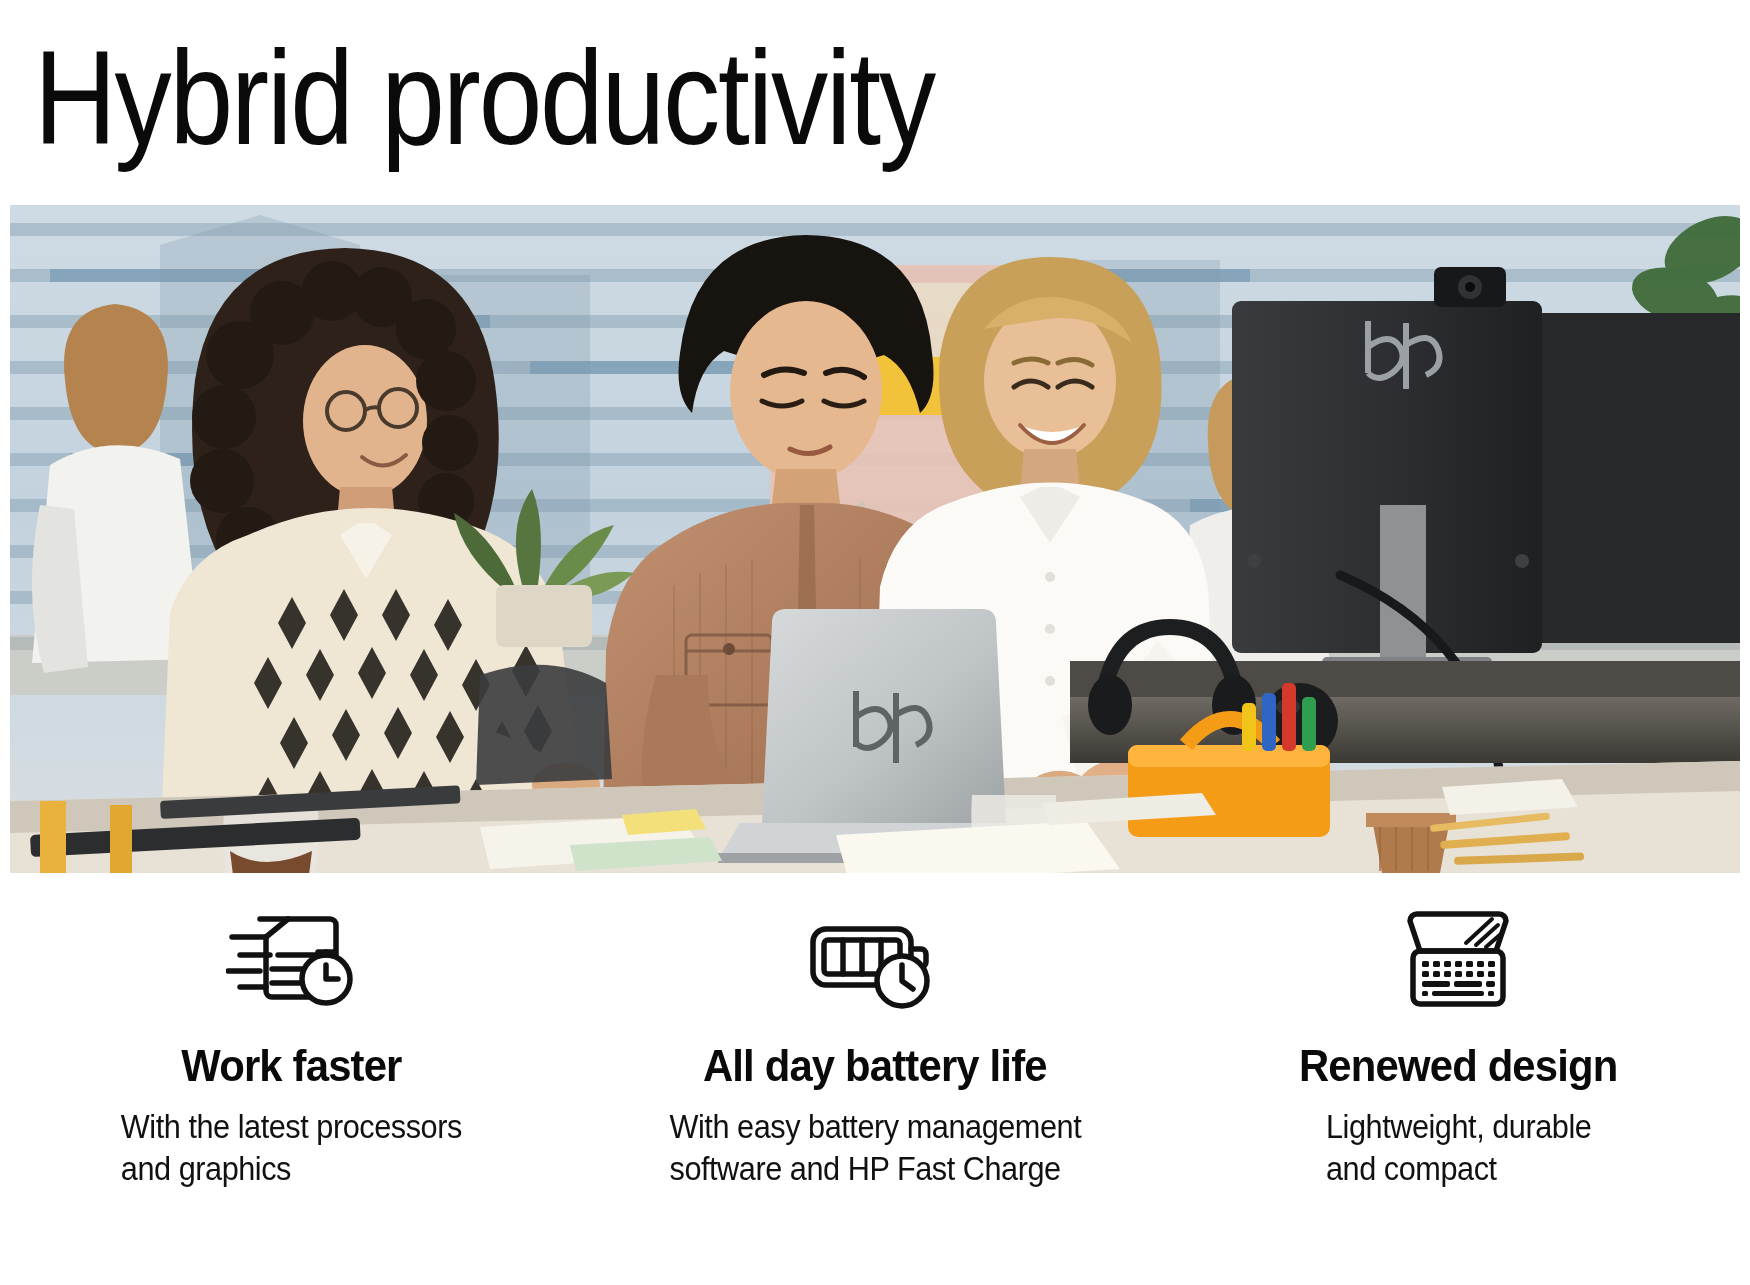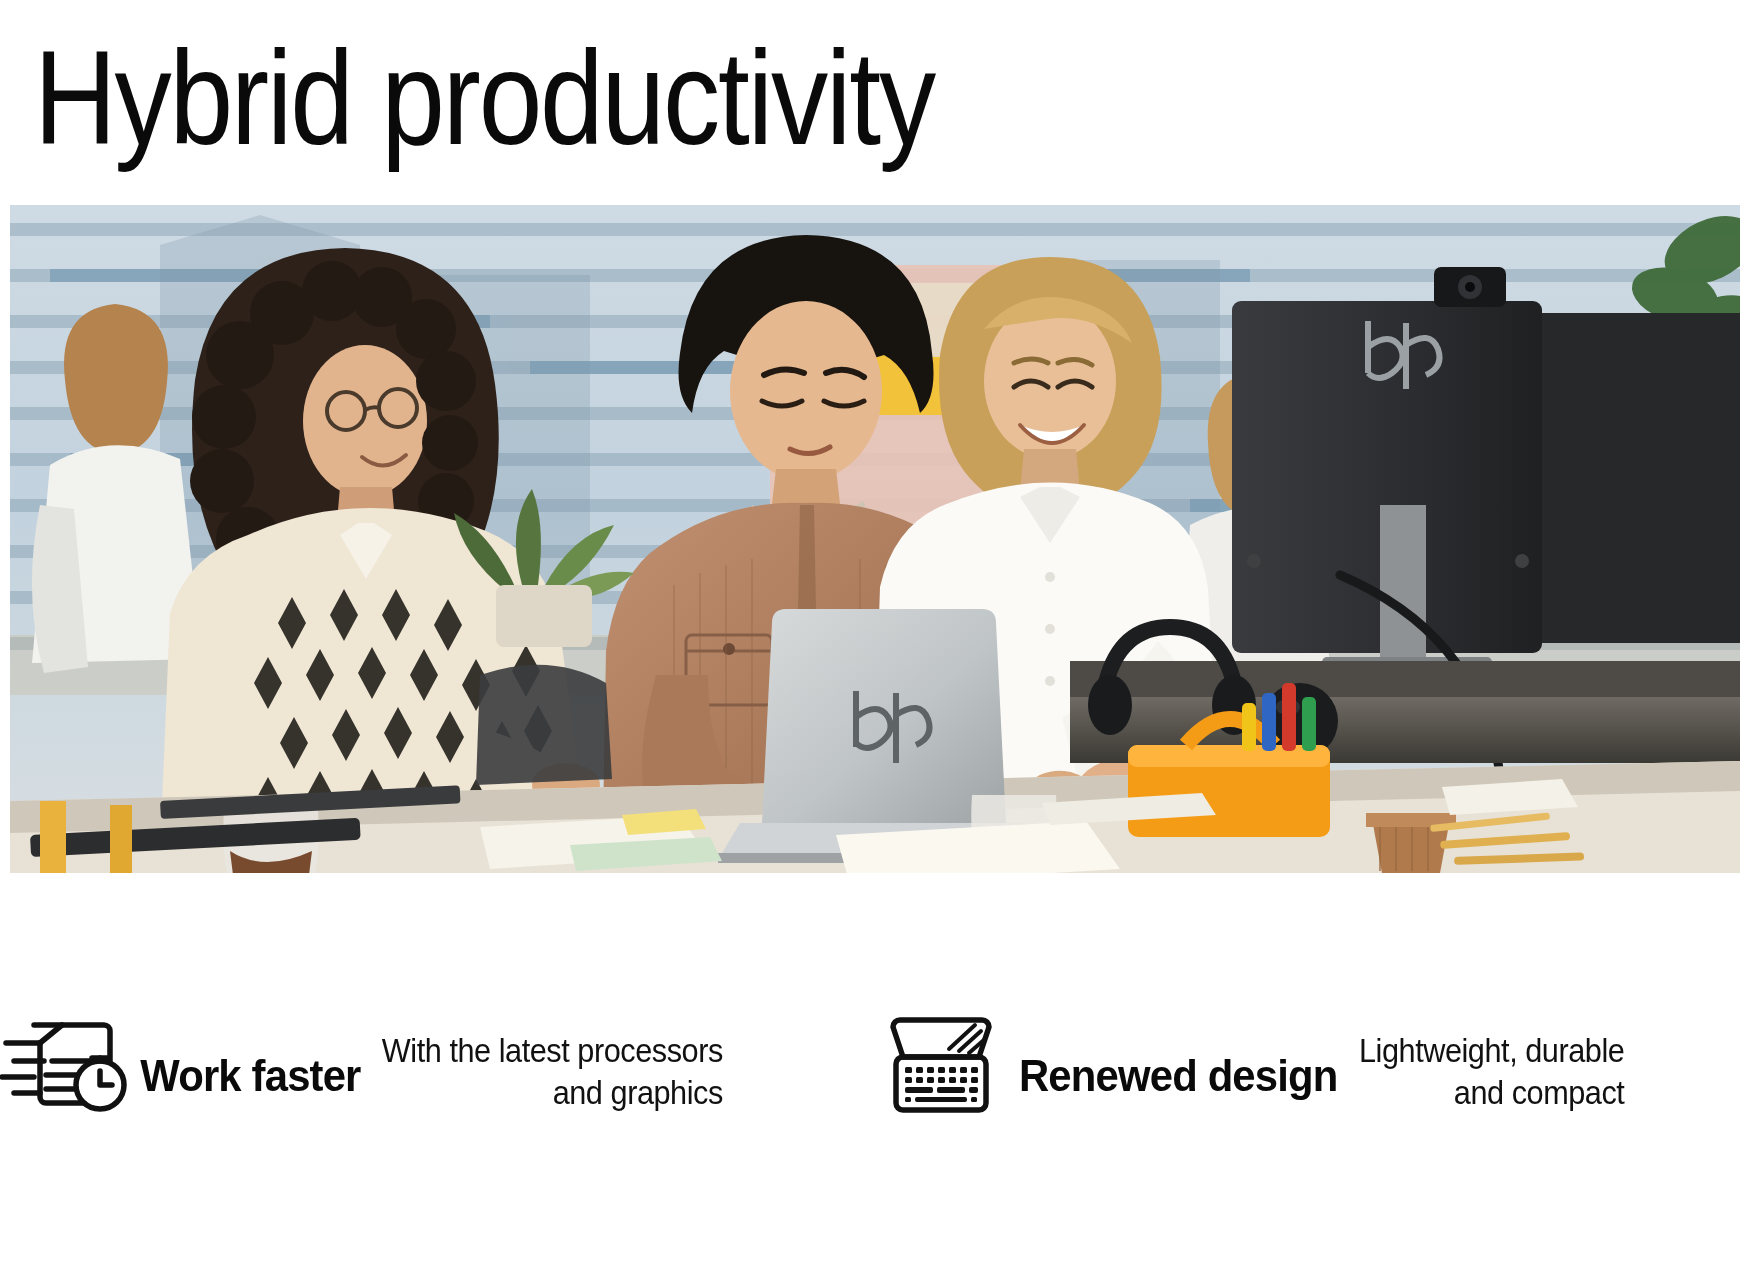--- a/index.html
+++ b/index.html
@@ -35,22 +35,22 @@
   .hero svg { display:block; width:100%; height:100%; }
 
   
   .features {
     position:absolute; left:0; top:900px;
     width:1750px; height:330px;
     display:flex;
   }
   .feature {
     flex:1 1 0;
-    display:flex; flex-direction:row; align-items:center;
-    text-align:right;
+    display:flex; flex-direction:column; align-items:center;
+    text-align:left;
   }
   .ficon { height:118px; display:flex; align-items:center; justify-content:center; }
   .ficon svg { display:block; }
   .ftitle {
     font-size:45px; font-weight:700; letter-spacing:-0.9px;
     transform:scaleX(0.93); transform-origin:center top;
     margin-top:22px; color:#0a0a0a; white-space:nowrap;
   }
   .fdesc {
     font-size:33px; font-weight:400; line-height:1.28;
@@ -453,20 +453,41 @@
           <path d="M100 58 V72 H112"></path>
           <path d="M92 45 H108"></path>
           <path d="M100 45 V48"></path>
         </svg>
       </div>
       <div class="ftitle">Work faster</div>
       <div class="fdesc">With the latest processors
 and graphics</div>
     </div>
 
+    <div class="feature">
+      <div class="ficon">
+        <svg width="136" height="104" viewBox="0 0 136 104" fill="none" stroke="#111" stroke-width="5.5" stroke-linecap="round" stroke-linejoin="round">
+
+          <rect x="6" y="22" width="98" height="56" rx="13"></rect>
+
+          <path d="M104 42 h10 a5 5 0 0 1 5 5 v8 a5 5 0 0 1 -5 5 h-10"></path>
+
+          <rect x="17" y="33" width="76" height="34" rx="4"></rect>
+          <path d="M36 33 V67"></path>
+          <path d="M55 33 V67"></path>
+          <path d="M74 33 V67"></path>
+
+          <circle cx="95" cy="74" r="25" fill="#fff"></circle>
+          <path d="M95 58 V74 L106 82"></path>
+        </svg>
+      </div>
+      <div class="ftitle">All day battery life</div>
+      <div class="fdesc">With easy battery management
+software and HP Fast Charge</div>
+    </div>
 
     <div class="feature">
       <div class="ficon">
         <svg width="132" height="104" viewBox="0 0 132 104" fill="none" stroke="#111" stroke-width="5.5" stroke-linecap="round" stroke-linejoin="round">
 
           <path d="M18 14 a7 7 0 0 1 7 -7 H107 a7 7 0 0 1 7 7 L104 44 H28 Z"></path>
 
           <g stroke-width="4">
             <path d="M74 36 L100 12"></path>
             <path d="M84 38 L106 18"></path>

